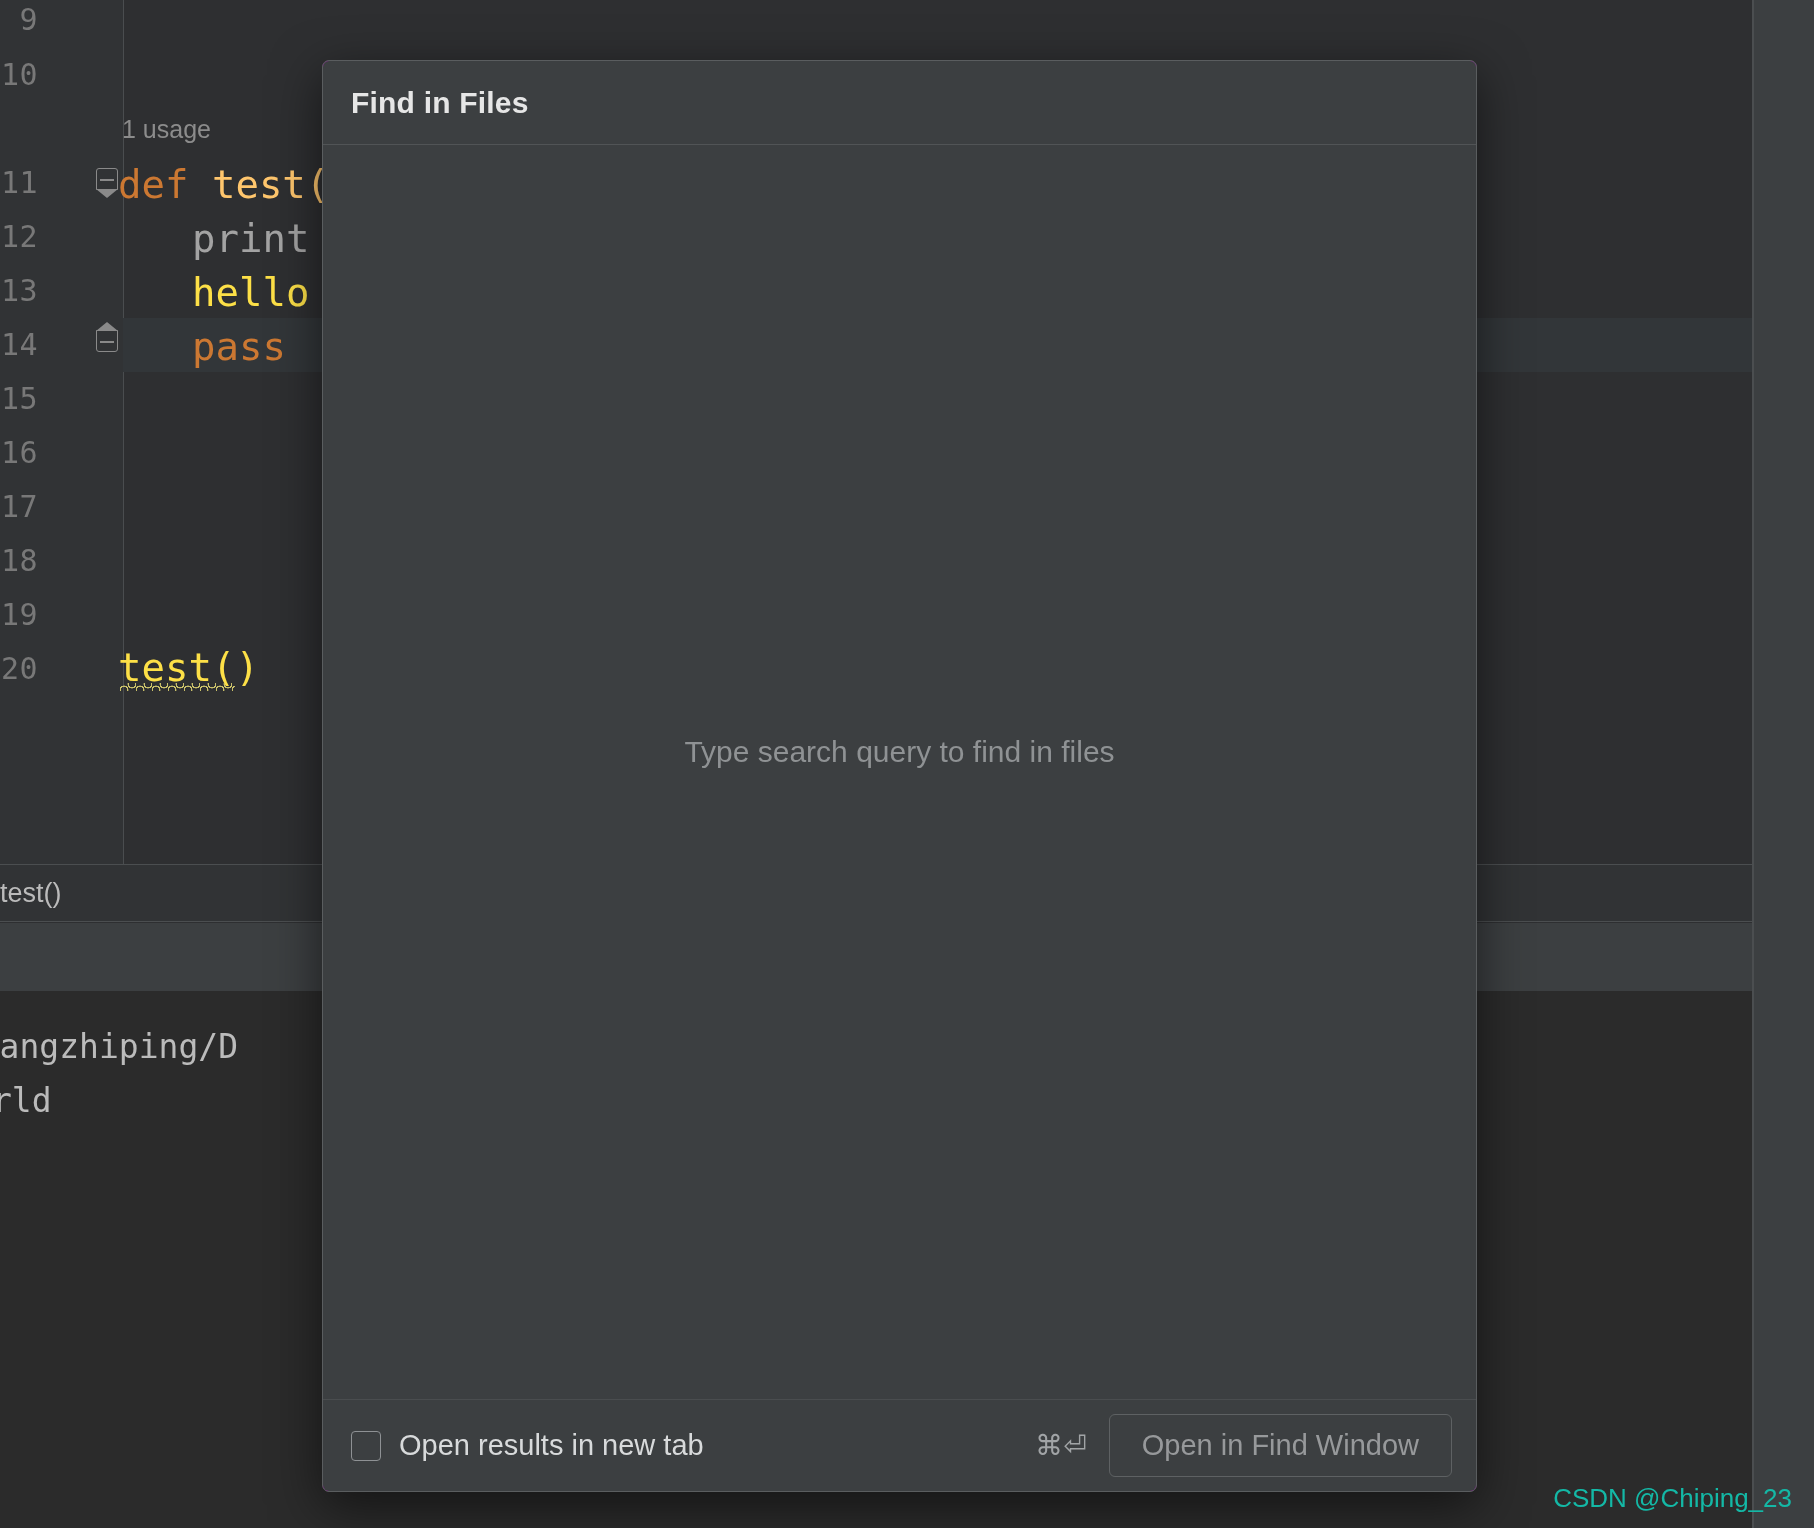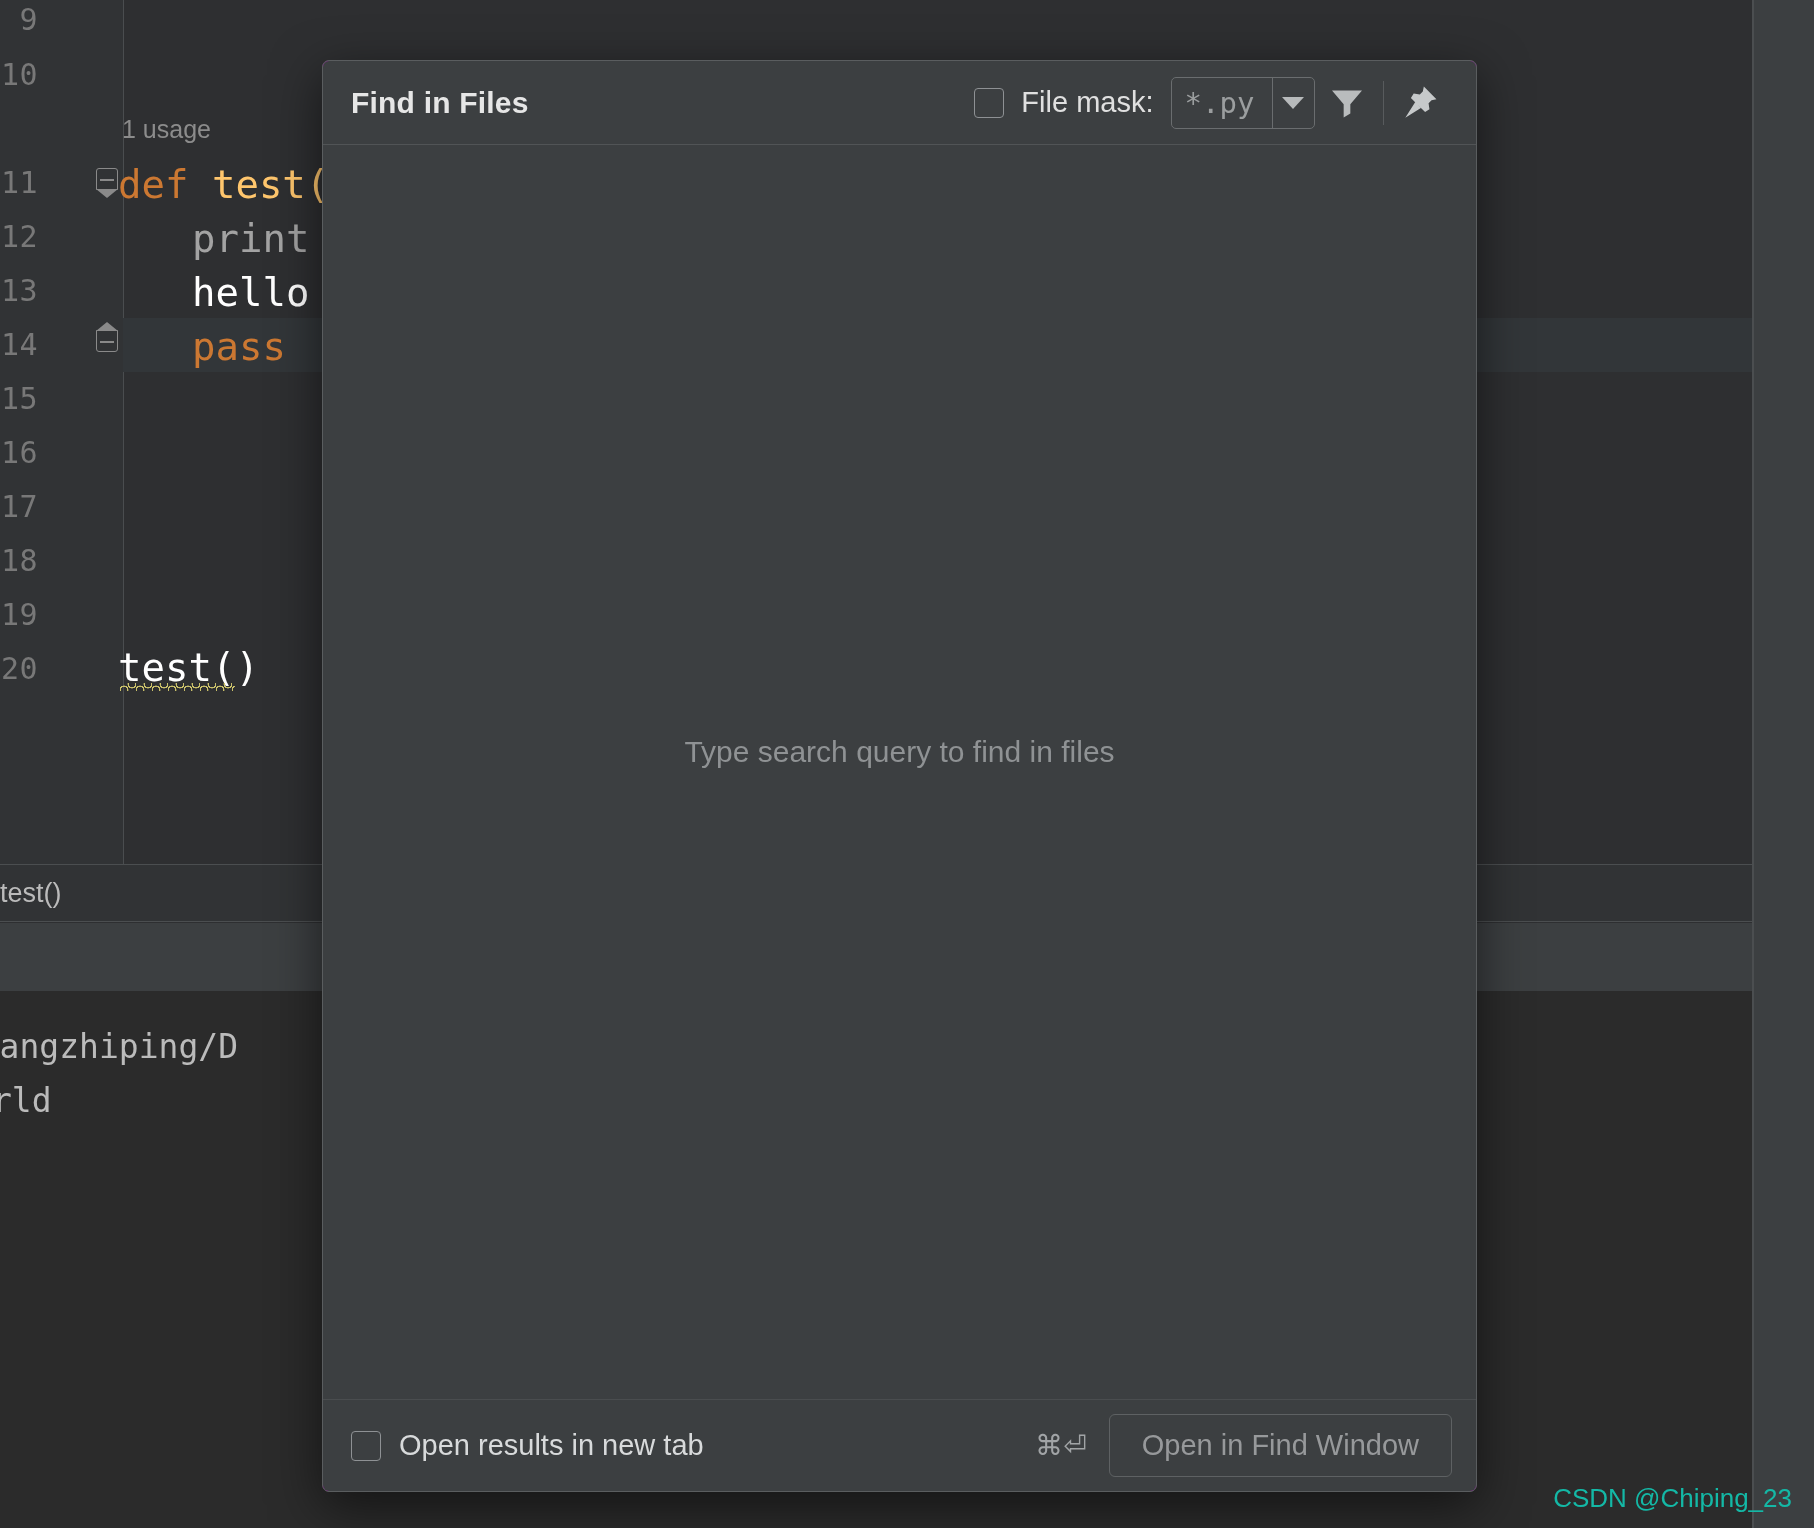--- a/index.html
+++ b/index.html
@@ -45,21 +45,21 @@
   .code-line {
     position: absolute;
     font-family: "DejaVu Sans Mono", monospace;
     font-size: 39px;
     white-space: pre;
     letter-spacing: 0px;
   }
   .kw     { color: #cc7832; }
   .fn     { color: #ffc66d; }
   .builtin{ color: #a3a3a3; }
-  .ident  { color: #ffffff; }
+  .ident  { color: #fde047; }
   .usage  { color: #8c8c8c; font-family: "Liberation Sans", sans-serif; font-size: 25px; }
 
   .fold-marker {
     position: absolute;
     width: 22px; height: 22px;
     border: 1.6px solid #8a8a8a;
     color: #8a8a8a;
   }
   .fold-top {
     border-radius: 3px 3px 0 0;
@@ -353,45 +353,20 @@
 
     <div class="right-rail-edge"></div>
     <div class="right-rail"></div>
   </div>
 
   <div class="dialog">
 
     <div class="dlg-header">
       <span class="dlg-title">Find in Files</span>
 
-      <div class="hdr-right">
-        <div class="checkbox"></div>
-        <span class="mask-label">File mask:</span>
-
-        <div class="mask-combo">
-          <div class="mask-field">*.py</div>
-          <div class="mask-arrow">
-            <span class="tri-down"></span>
-          </div>
-        </div>
-
-        <div class="icon-btn">
-          <svg width="40" height="40" viewBox="0 0 24 24">
-            <path d="M3 4.5 h18 l-7 8.2 v5.6 l-4 2.4 v-8 z" fill="#b9bcbd"></path>
-          </svg>
-        </div>
-
-        <div class="vsep"></div>
-
-        <div class="icon-btn">
-          <svg width="42" height="42" viewBox="0 0 24 24">
-            <path d="M14.2 2.6 L21.4 9.8 L18.6 10.4 L16.9 12.1 L17.4 15.6 L14.9 17.2 L9.2 11.5 L3.6 20.4 L12.5 14.8 L6.8 9.1 L8.4 6.6 L11.9 7.1 L13.6 5.4 Z" fill="#c6c9ca"></path>
-          </svg>
-        </div>
-      </div>
     </div>
 
 
 
     <div class="dlg-body">
       <span class="empty-msg">Type search query to find in files</span>
     </div>
 
     <div class="dlg-footer">
       <div class="checkbox"></div>

